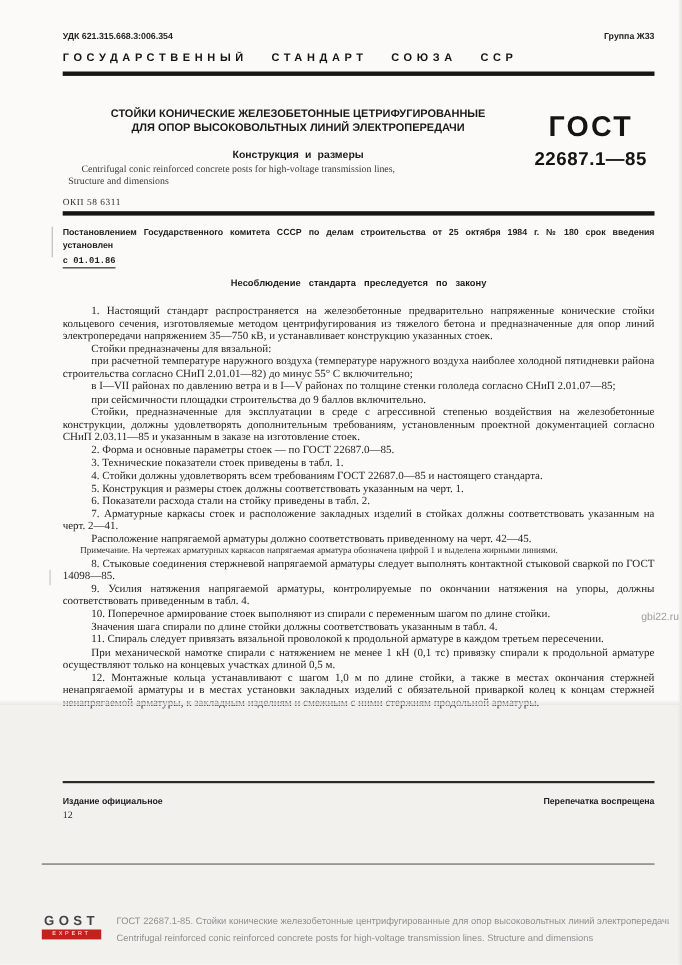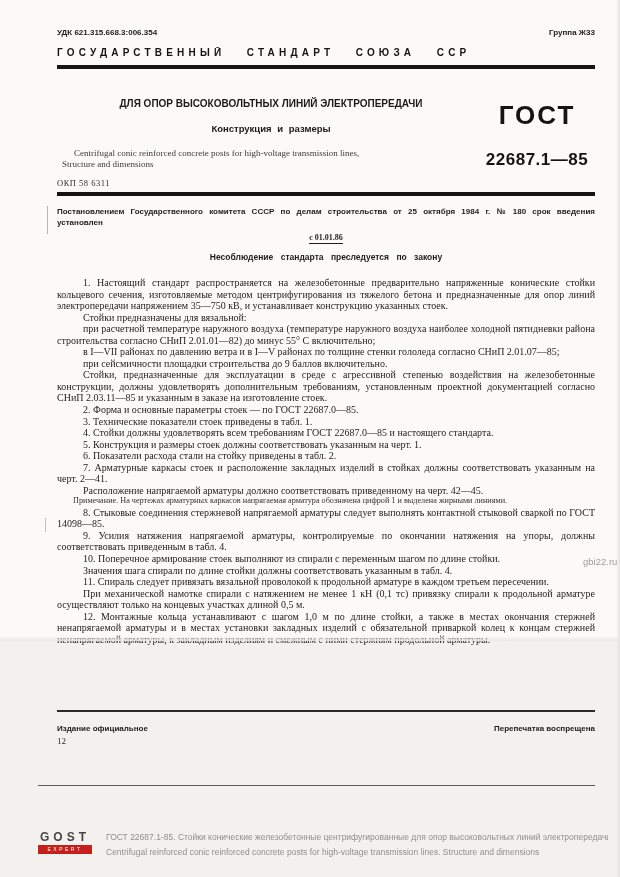--- a/index.html
+++ b/index.html
@@ -21,28 +21,28 @@
 
   .title-left{top:97px;left:72px;width:398px;text-align:center;
               font-family:"Liberation Sans",sans-serif;font-weight:bold;color:#1a1a1a;}
   .title-ru{font-size:10px;line-height:13px;}
   .subtitle{margin-top:13px;font-size:9.5px;word-spacing:3px;}
   .title-en{top:148px;left:62px;width:430px;font-size:9px;line-height:11px;color:#3a3a3a;
             text-align:left;text-indent:12px;}
   .gost-block{top:100px;left:478px;width:118px;text-align:center;
               font-family:"Liberation Sans",sans-serif;font-weight:bold;color:#141414;}
   .gost-label{font-size:26px;letter-spacing:2px;}
-  .gost-number{font-size:17px;margin-top:19px;letter-spacing:.5px;}
+  .gost-number{font-size:17px;margin-top:4px;letter-spacing:.5px;}
 
   .okp{top:178px;font-size:8.5px;color:#2d2d2d;letter-spacing:.5px;}
   .thick-rule{top:192px;height:4px;background:#141414;}
 
   .decree{top:206px;font-family:"Liberation Sans",sans-serif;font-weight:bold;font-size:8px;
           line-height:11px;text-align:justify;word-spacing:3px;color:#1d1d1d;}
-  .decree-date{top:233px;text-align:center;font-family:Liberation Serif, serif;
+  .decree-date{top:233px;text-align:left;font-family:Liberation Mono, monospace;
                font-weight:bold;font-size:8px;color:#1d1d1d;}
   .decree-date span{border-bottom:1px solid #1d1d1d;padding-bottom:1px;}
   .law-notice{top:252px;text-align:center;font-family:"Liberation Sans",sans-serif;
               font-weight:bold;font-size:8.5px;word-spacing:5px;color:#1d1d1d;}
 
   .body-text{top:277px;font-size:10px;line-height:11.55px;text-align:justify;color:#242424;}
   .body-text p{margin:0;text-indent:26px;}
   .body-text p.note{font-size:8.2px;line-height:10.4px;text-indent:16px;color:#333;}
 
   .footer-rule{top:710px;height:2px;background:#2a2a2a;}
@@ -75,20 +75,21 @@
 
   <div class="abs meta-row">
     <span>УДК 621.315.668.3:006.354</span>
     <span>Группа Ж33</span>
   </div>
 
   <div class="abs masthead">ГОСУДАРСТВЕННЫЙ СТАНДАРТ СОЮЗА ССР</div>
   <div class="abs masthead-rule"></div>
 
   <div class="title-left abs" style="left:72px;width:398px;">
+    <div class="title-ru">СТОЙКИ КОНИЧЕСКИЕ ЖЕЛЕЗОБЕТОННЫЕ ЦЕТРИФУГИРОВАННЫЕ</div>
     <div class="title-ru">ДЛЯ ОПОР ВЫСОКОВОЛЬТНЫХ ЛИНИЙ ЭЛЕКТРОПЕРЕДАЧИ</div>
     <div class="subtitle">Конструкция и размеры</div>
   </div>
 
   <div class="abs title-en" style="left:62px;">
     <span>Centrifugal conic reinforced concrete posts for high-voltage transmission lines,</span><br>
     <span>Structure and dimensions</span>
   </div>
 
   <div class="abs gost-block" style="left:478px;width:118px;">

